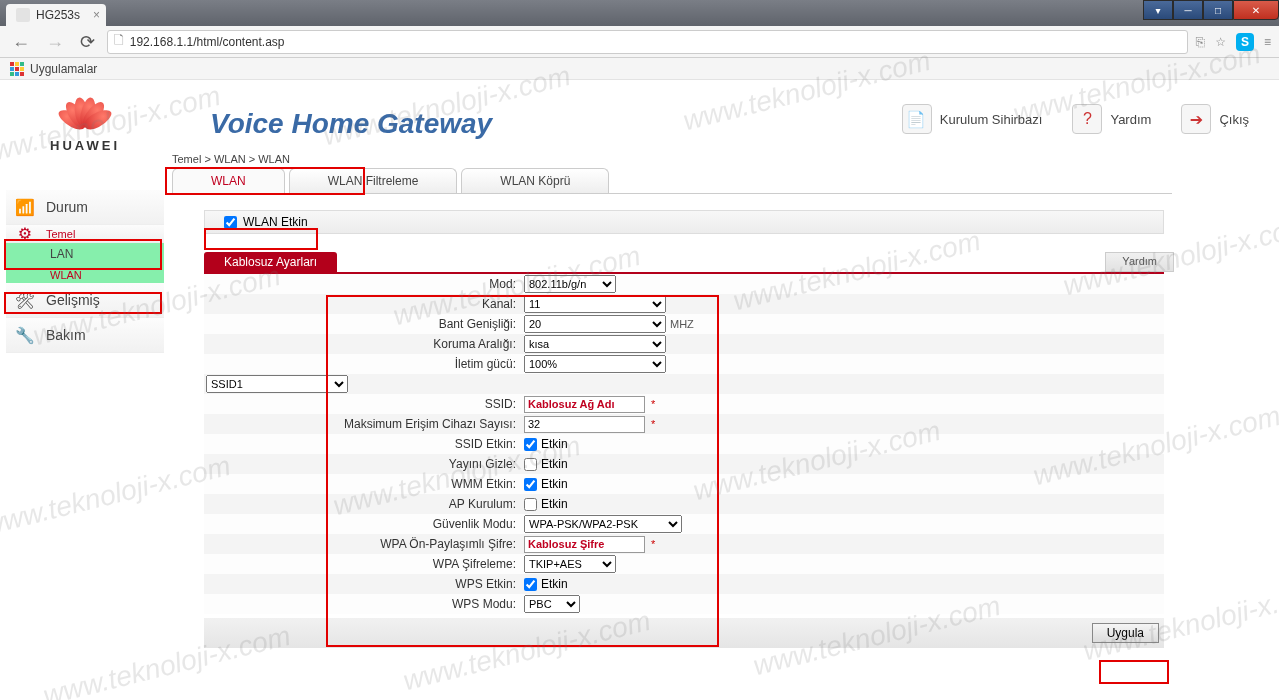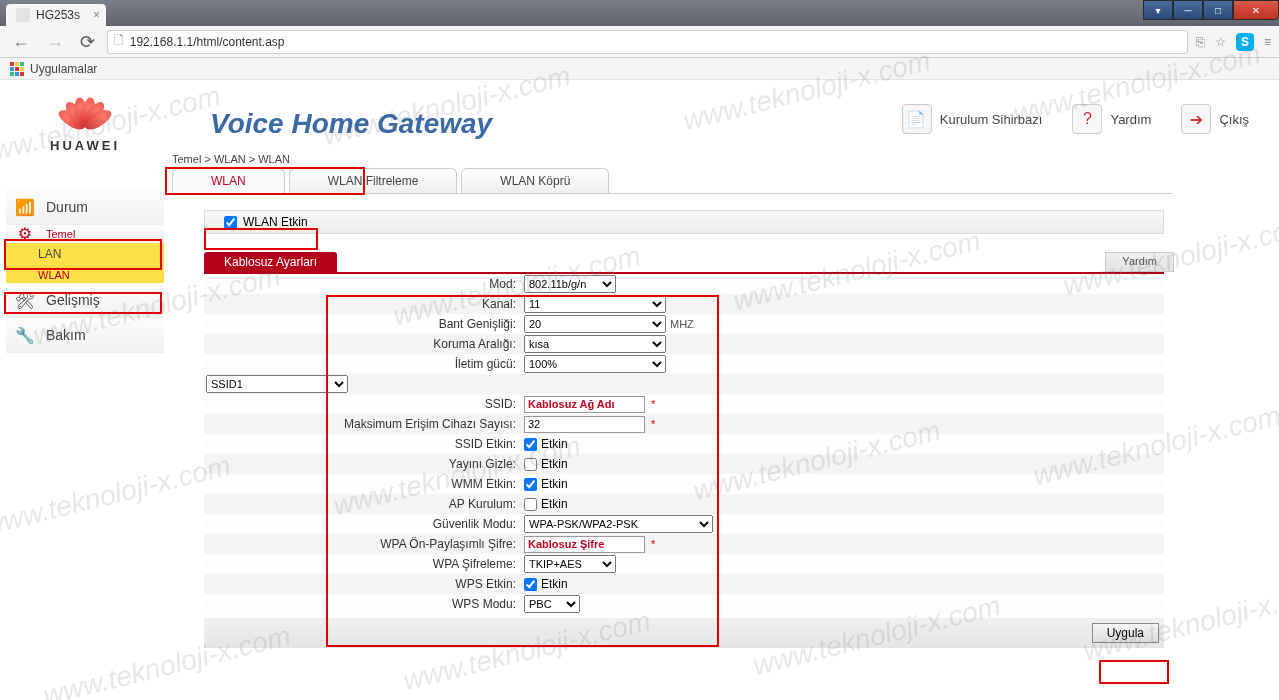--- a/index.html
+++ b/index.html
@@ -38,38 +38,38 @@
   .top-actions{ position:absolute; right:30px; top:24px; display:flex; gap:30px; align-items:center;}
   .top-action{ display:flex; align-items:center; gap:8px; color:#444; font-size:13px;}
   .ta-icon{ width:30px;height:30px; border:1px solid #ccc; border-radius:4px; background:#f6f6f6; display:flex;align-items:center;justify-content:center; color:#c33; font-size:16px;}
   .breadcrumb{ position:absolute; left:172px; top:73px; font-size:11px; color:#444;}
   .tabs{ position:absolute; left:172px; top:88px; display:flex; gap:0; border-bottom:1px solid #ccc; width:1000px;}
   .tab{ padding:5px 38px; border:1px solid #ccc; border-bottom:none; background:linear-gradient(#fff,#eee); border-radius:6px 6px 0 0; font-size:12px; color:#444; margin-right:4px;}
   .tab.active{ color:#c00020; background:#fafafa;}
   .sidebar{ position:absolute; left:6px; top:110px; width:158px;}
   .side-item{ display:flex; align-items:center; gap:10px; padding:6px 8px; font-size:14px; color:#444; border-bottom:1px solid #eee; background:linear-gradient(#fcfcfc,#f1f1f1);}
   .side-item.sel{ color:#c00020; }
-  .side-sub{ padding:4px 8px 4px 32px; font-size:12px; color:#444; background:#fde047;}
+  .side-sub{ padding:4px 8px 4px 44px; font-size:12px; color:#444; background:#86efac;}
   .side-sub.sel{ color:#c00020;}
   .side-ic{ width:22px;height:22px; display:flex;align-items:center;justify-content:center; font-size:16px;}
   .content{ position:absolute; left:204px; top:130px; width:970px;}
   .wlan-enable{ background:linear-gradient(#f7f7f7,#ececec); border:1px solid #ddd; padding:4px 19px; display:flex; align-items:center; gap:6px; width:960px;}
   .section-hdr{ margin-top:18px; display:flex; }
   .section-tab{ background:#b3001b; color:#fff; padding:3px 20px; font-size:12px; border-radius:3px 3px 0 0;}
   .section-help{ margin-left:auto; padding:2px 16px; font-size:11px; color:#555; background:linear-gradient(#f0f0f0,#e2e2e2); border:1px solid #ccc;}
   .form{ border-top:2px solid #b3001b; background:#fff; width:960px;}
   .row{ display:flex; align-items:center; height:20px; font-size:12px;}
   .row:nth-child(even){ background:#f4f4f4;}
   .row:nth-child(odd){ background:#fdfdfd;}
   .lbl{ width:318px; text-align:right; padding-right:6px; color:#333;}
   .fld{ padding-left:2px; display:flex; align-items:center; gap:4px;}
   .sel{ height:18px; font-size:11px;}
   .sel.sm{ width:92px; }
   .sel.md{ width:142px; }
-  .sel.lg{ width:189px; }
+  .sel.lg{ width:158px; }
   .txt{ height:17px; font-size:11px; padding:0 3px; border:1px solid #999;}
   .txt.md{ width:121px;}
   .star{ color:#c00; font-size:11px; margin-left:2px;}
   .redv{ color:#c00020; font-weight:bold;}
   .unit{ color:#555; font-size:11px;}
   .apply-bar{ background:linear-gradient(#f1f1f1,#e5e5e5); padding:5px; display:flex; justify-content:flex-end; width:960px; margin-top:4px;}
   .apply-btn{ padding:2px 14px; border:1px solid #888; background:linear-gradient(#f5f5f5,#dcdcdc); font-size:12px;}
 
   
   .hl{ position:absolute; border:2px solid #e20000; pointer-events:none;}

